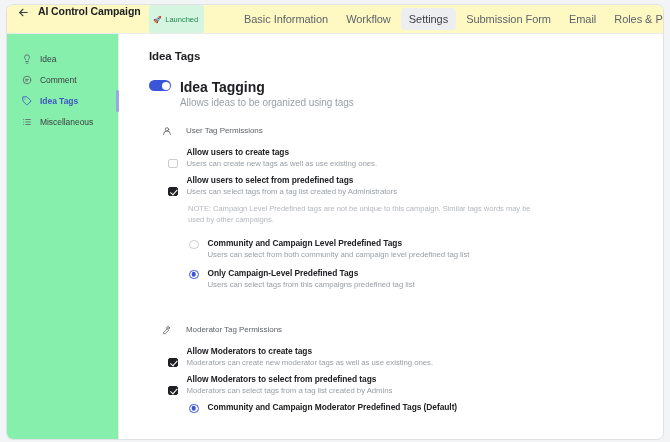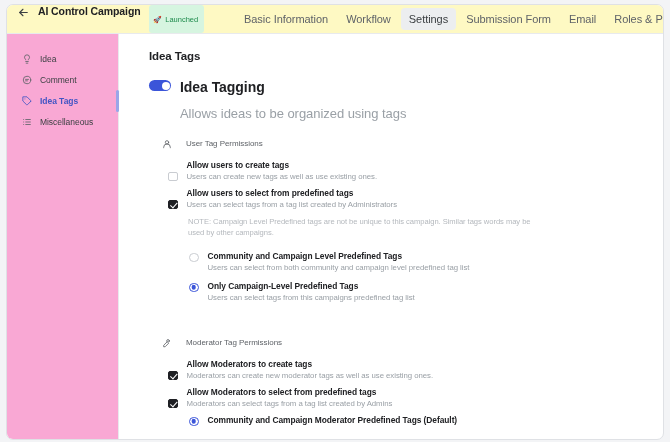--- a/index.html
+++ b/index.html
@@ -81,21 +81,21 @@
 
   
   .body-area {
     display: flex;
     height: calc(100% - 29px);
   }
   .sidebar {
     position: relative;
     width: 112px;
     flex: 0 0 112px;
-    background: #f9a8d4;
+    background: #86efac;
     border-right: 1px solid #e8eaed;
     padding-top: 14px;
   }
   .side-item {
     position: relative;
     display: flex;
     align-items: center;
     gap: 8px;
     height: 21px;
     padding-left: 14px;
@@ -161,23 +161,23 @@
     border-radius: 50%;
     background: #ffffff;
   }
   .toggle-text .t-title {
     font-size: 14px;
     font-weight: bold;
     color: #202124;
     letter-spacing: -0.05px;
   }
   .toggle-text .t-sub {
-    font-size: 13px;
+    font-size: 10px;
     color: #9aa0a6;
-    margin-top: 11px;
+    margin-top: 2px;
     letter-spacing: -0.05px;
   }
 
   .section { margin-left: 12px; }
   .section-header {
     display: flex;
     align-items: center;
     gap: 14px;
     margin-bottom: 11px;
   }

